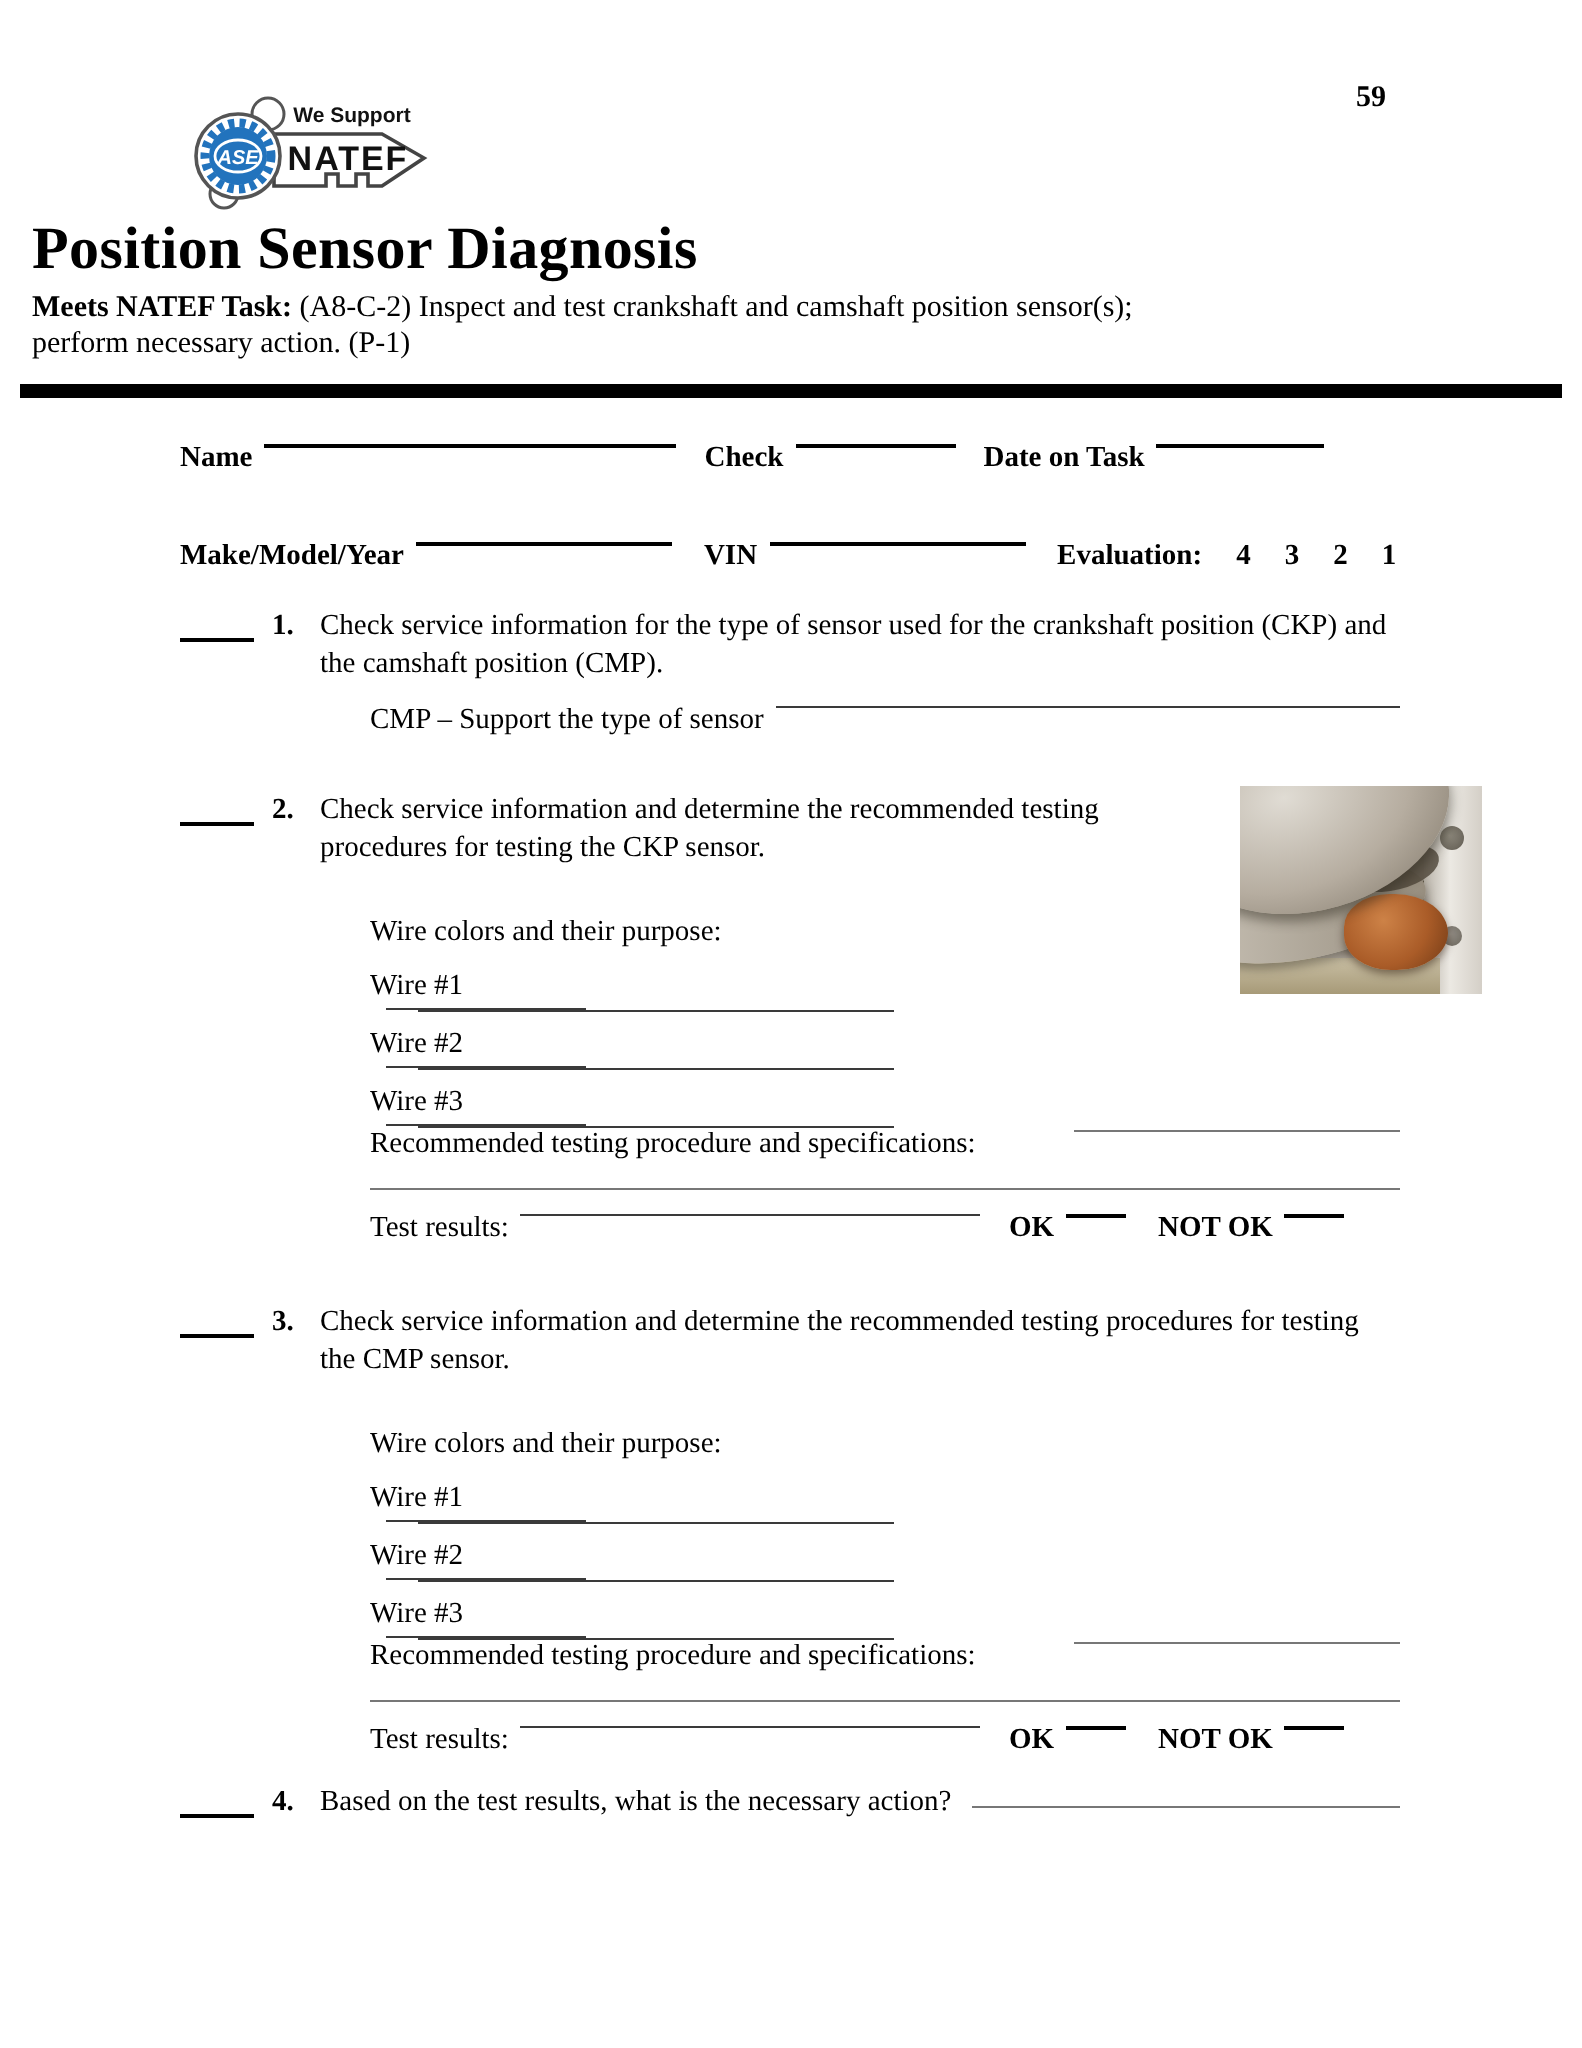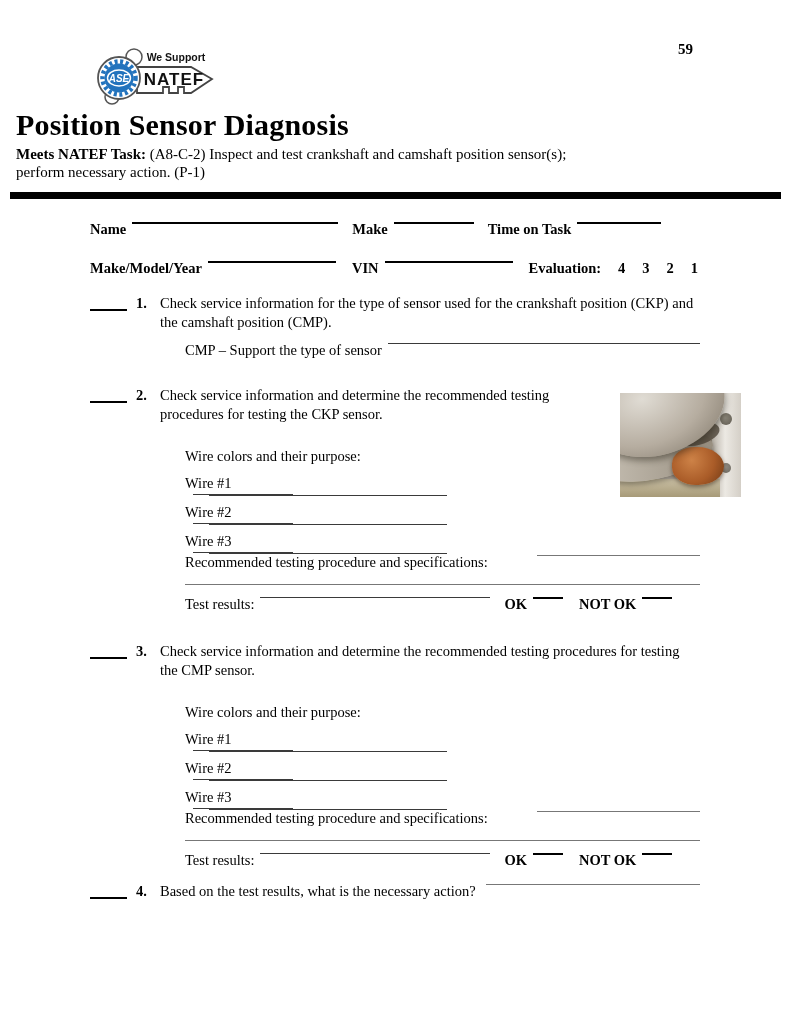--- a/index.html
+++ b/index.html
@@ -32,21 +32,21 @@
   .line {
     display:inline-block; height:0; border-bottom:1px solid #3a3a3a;
     position:relative; top:2px; flex:none;
   }
   .line.bold { border-bottom:2px solid #000; }
   .line.grow { flex:1 1 auto; }
   .line.gray { border-bottom-color:#777; }
 
   
   .row-name { margin-top:8px; }
-  .row-make { margin-top:21px; }
+  .row-make { margin-top:31px; }
   .lbl { white-space:nowrap; font-weight:bold; }
   .sp6 { margin-left:6px; } .sp10 { margin-left:10px; } .sp14 { margin-left:14px; } .sp16 { margin-left:16px; }
   .eval-num { font-weight:bold; margin-left:17px; }
 
   
   .task { display:flex; align-items:flex-start; }
   .task-blank { flex:none; width:37px; height:15px; border-bottom:2px solid #000; margin-right:9px; }
   .task-num { flex:none; width:24px; font-weight:bold; }
   .task-text { flex:1 1 auto; line-height:18.5px; }
 
@@ -62,21 +62,21 @@
   .wire-row { margin-top:9px;flex-direction:column; }
   .wire-short { width:100px; margin-left:8px; }
   .wire-long { width:238px; margin-left:24px; }
   .proc-row { margin-top:1px;gap:43px; }
   .wrap-line { margin-top:13px; margin-left:95px; border-bottom:1px solid #777; height:0; }
   .test-row { margin-top:10px; }
   .test-line { width:230px; margin-left:6px; }
   .ok-line { width:30px; margin-left:6px; }
   .ok-lbl { font-weight:bold; margin-left:14px; white-space:nowrap; }
 
-  .t4-content { display:flex; flex:1 1 auto; align-items:flex-start; }
+  .t4-content { display:flex; flex:1 1 auto; align-items:center; }
 
   
   .photo {
     position:absolute; top:393px; left:620px; width:121px; height:104px;
     background:linear-gradient(115deg,#d8d4cc 0%,#bcb5aa 45%,#a79d90 100%);
     overflow:hidden;
   }
   .photo * { position:absolute; }
   .ph-shadow1 { top:52px; left:-12px; width:150px; height:26px; background:linear-gradient(#5a5142,#7b7263); transform:rotate(-9deg); }
   .ph-disc1 { top:-34px; left:-34px; width:140px; height:96px; border-radius:50%;
@@ -134,23 +134,23 @@
     </div>
   </div>
 
   <div class="thick-rule"></div>
 
   <div class="content">
 
     <div class="row row-name">
       <span class="lbl">Name</span>
       <span class="line bold sp6" style="width:206px"></span>
-      <span class="lbl sp14">Make</span>
+      <span class="lbl sp14">Check</span>
       <span class="line bold sp6" style="width:80px"></span>
-      <span class="lbl sp14">Time on Task</span>
+      <span class="lbl sp14">Date on Task</span>
       <span class="line bold sp6" style="width:84px"></span>
     </div>
 
     <div class="row row-make">
       <span class="lbl">Make/Model/Year</span>
       <span class="line bold sp6" style="width:128px"></span>
       <span class="lbl sp16">VIN</span>
       <span class="line bold sp6" style="width:128px"></span>
       <span class="lbl sp16">Evaluation:</span>
       <span class="eval-num">4</span>

